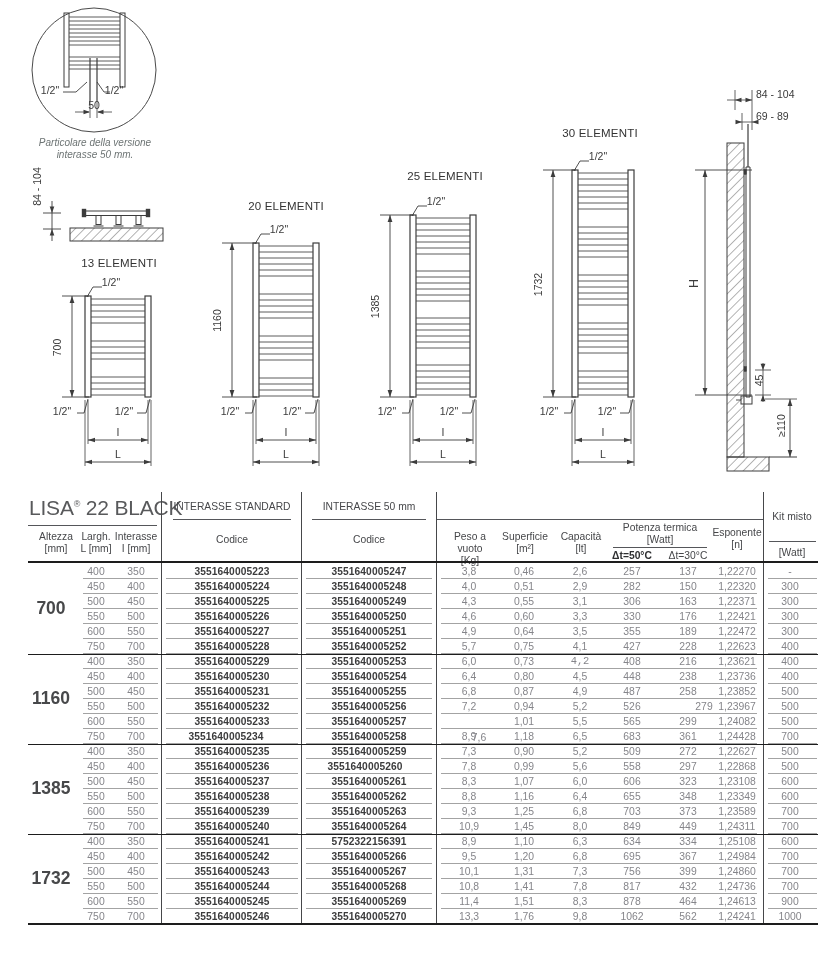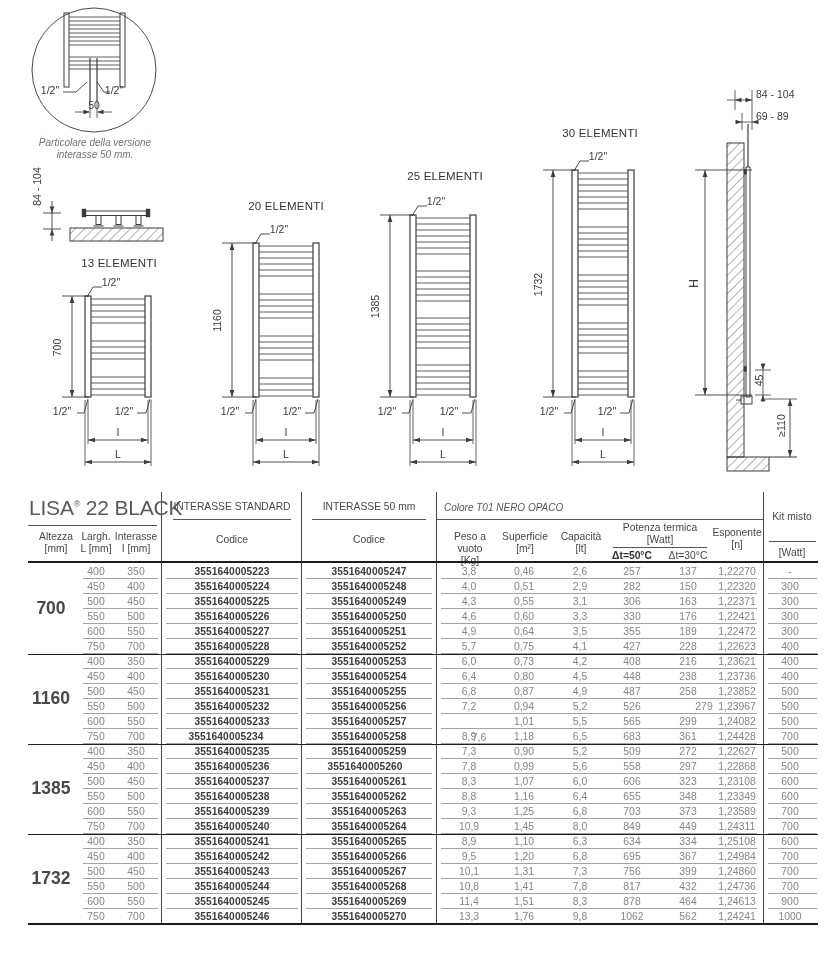--- a/index.html
+++ b/index.html
@@ -361,21 +361,20 @@
   </div>
 
   <div class="hcell" style="left:166px;top:501px;width:132px">INTERASSE STANDARD</div>
   <div class="hrule" style="left:173px;top:519px;width:118px"></div>
   <div class="hcell" style="left:166px;top:534px;width:132px">Codice</div>
 
   <div class="hcell" style="left:306px;top:501px;width:126px">INTERASSE 50 mm</div>
   <div class="hrule" style="left:312px;top:519px;width:114px"></div>
   <div class="hcell" style="left:306px;top:534px;width:126px">Codice</div>
 
-  <div class="hcell colore" style="left:444px;top:502px;width:320px">Colore T01 NERO OPACO</div>
   <div class="hrule" style="left:436px;top:519px;width:327px"></div>
 
   <div class="hcell" style="left:444px;top:531px;width:52px">
     <div>Peso a vuoto</div>
     <div>[Kg]</div>
   </div>
   <div class="hcell" style="left:497px;top:531px;width:56px">
     <div>Superficie</div>
     <div>[m²]</div>
   </div>
@@ -517,21 +516,21 @@
         <div class="seg" style="left: 166px; width: 132px;"></div>
         <div class="seg" style="left: 306px; width: 126px;"></div>
         <div class="seg" style="left: 441px; width: 316px;"></div>
         <div class="seg" style="left: 768px; width: 49px;"></div>
         <span class="cell" style="left: 78px; width: 36px;">400</span>
         <span class="cell" style="left: 118px; width: 36px;">350</span>
         <span class="cell code" style="left: 166px; width: 132px;">3551640005229</span>
         <span class="cell code" style="left: 306px; width: 126px;">3551640005253</span>
         <span class="cell" style="left: 442px; width: 54px;">6,0</span>
         <span class="cell" style="left: 497px; width: 54px;">0,73</span>
-        <span class="cell" style="left: 553px; width: 54px;">4,2</span>
+        <span class="cell" style="left: 553px; width: 54px; font-family: Liberation Mono, monospace;">4,2</span>
         <span class="cell" style="left: 605px; width: 54px;">408</span>
         <span class="cell" style="left: 661px; width: 54px;">216</span>
         <span class="cell" style="left: 710px; width: 54px;">1,23621</span>
         <span class="cell" style="left: 764px; width: 52px;">400</span>
       </div>
       <div class="trow" style="top: 669px;">
         <div class="seg" style="left: 83px; width: 75px;"></div>
         <div class="seg" style="left: 166px; width: 132px;"></div>
         <div class="seg" style="left: 306px; width: 126px;"></div>
         <div class="seg" style="left: 441px; width: 316px;"></div>
@@ -730,21 +729,21 @@
       </div>
       <div class="trow" style="top: 834px;">
         <div class="seg" style="left: 83px; width: 75px;"></div>
         <div class="seg" style="left: 166px; width: 132px;"></div>
         <div class="seg" style="left: 306px; width: 126px;"></div>
         <div class="seg" style="left: 441px; width: 316px;"></div>
         <div class="seg" style="left: 768px; width: 49px;"></div>
         <span class="cell" style="left: 78px; width: 36px;">400</span>
         <span class="cell" style="left: 118px; width: 36px;">350</span>
         <span class="cell code" style="left: 166px; width: 132px;">3551640005241</span>
-        <span class="cell code" style="left: 306px; width: 126px;">3551640005265</span>
+        <span class="cell code" style="left: 306px; width: 126px;">5752322156391</span>
         <span class="cell" style="left: 442px; width: 54px;">8,9</span>
         <span class="cell" style="left: 497px; width: 54px;">1,10</span>
         <span class="cell" style="left: 553px; width: 54px;">6,3</span>
         <span class="cell" style="left: 605px; width: 54px;">634</span>
         <span class="cell" style="left: 661px; width: 54px;">334</span>
         <span class="cell" style="left: 710px; width: 54px;">1,25108</span>
         <span class="cell" style="left: 764px; width: 52px;">600</span>
       </div>
       <div class="trow" style="top: 849px;">
         <div class="seg" style="left: 83px; width: 75px;"></div>

